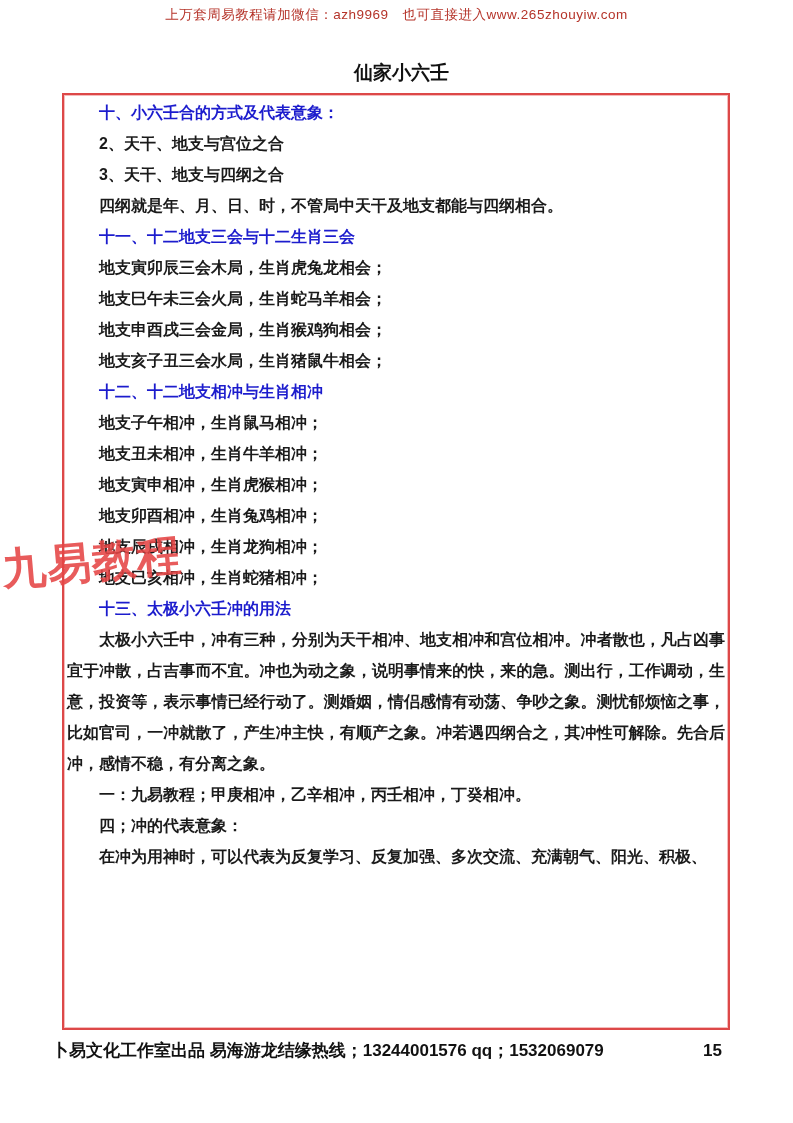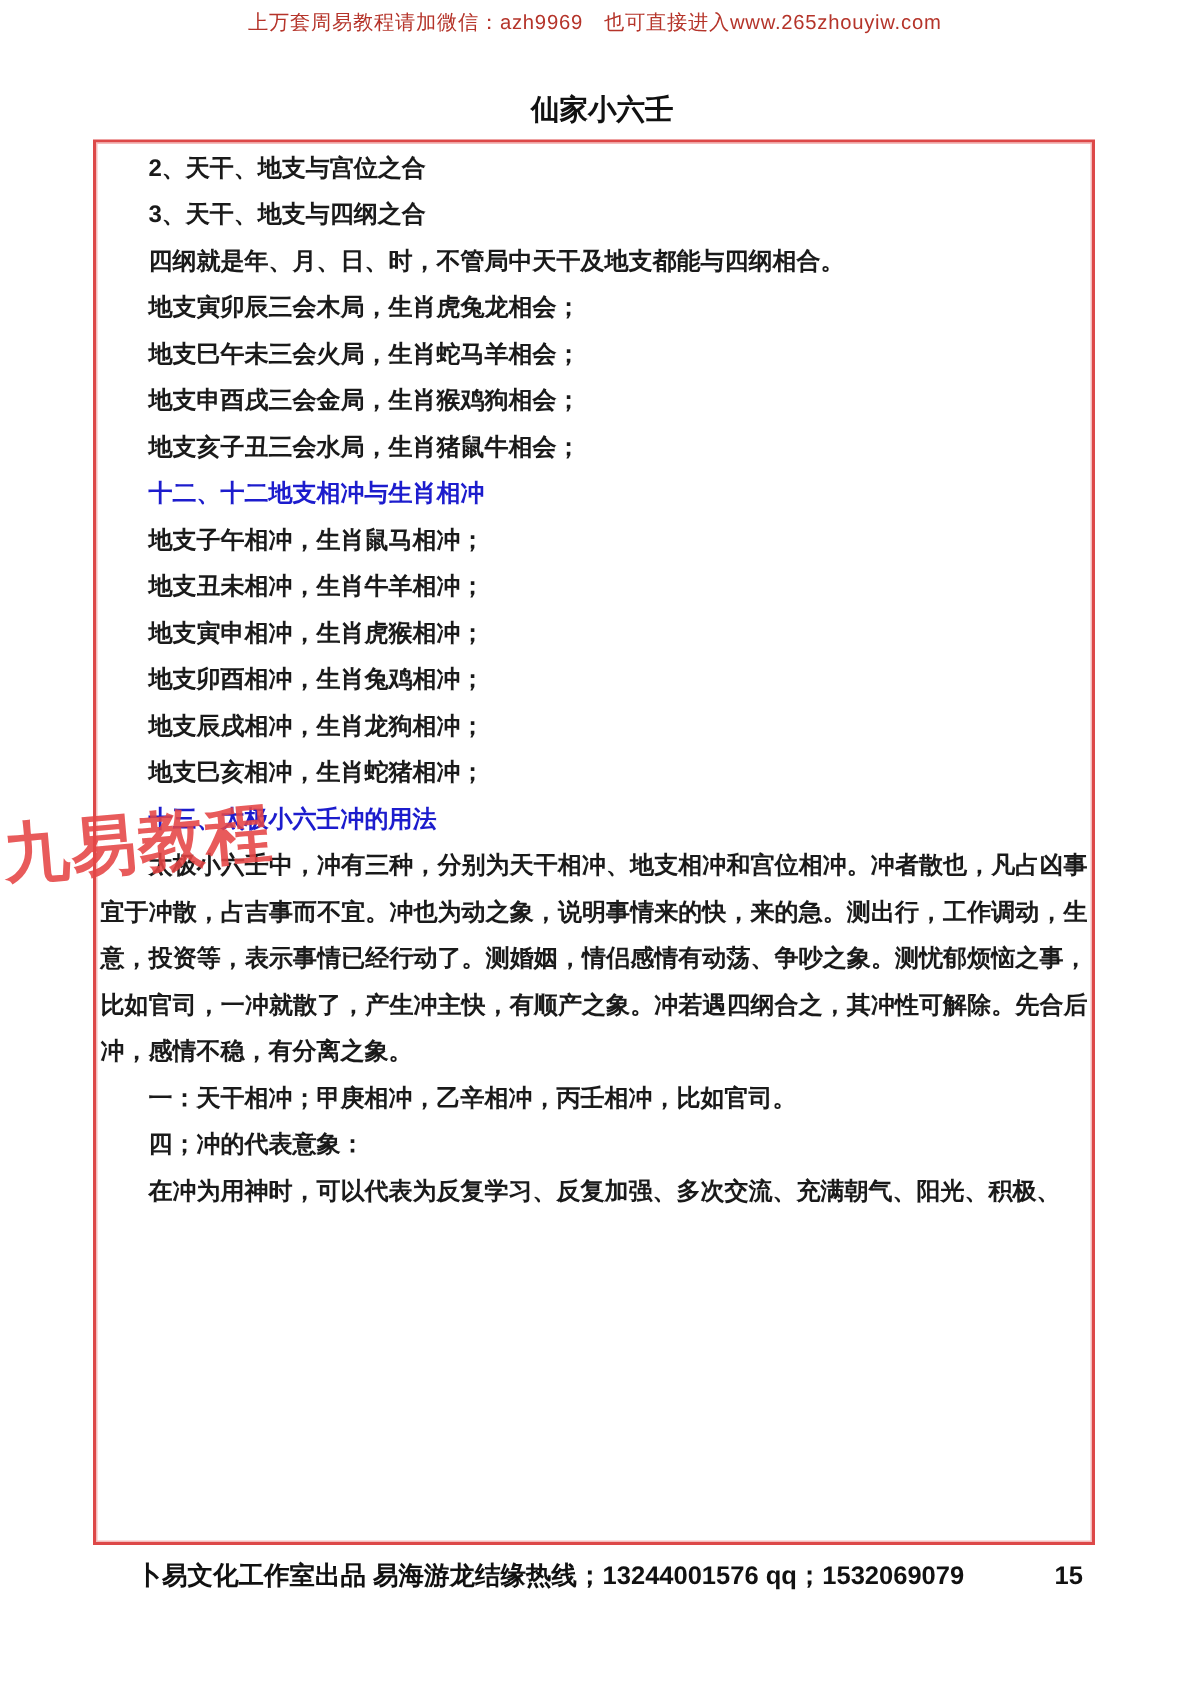--- a/index.html
+++ b/index.html
@@ -48,55 +48,57 @@
     color:#e54545;
     opacity:0.88;
     transform:rotate(-5deg);
     letter-spacing:1px;
     pointer-events:none;
     white-space:nowrap;
   }
   .footer {
     position:absolute; top:1039px; left:0; width:100%;
     box-sizing:border-box;
-    padding:0 71px 0 91px;
+    padding:0 71px 0 52px;
     display:flex;
     justify-content:space-between;
     align-items:baseline;
     font-size:17px; font-weight:700;
     color:#111111;
   }
 </style>
 </head>
 <body>
 
 <div class="page">
 
   <div class="top-header">上万套周易教程请加微信：azh9969　也可直接进入www.265zhouyiw.com</div>
 
   <h1 class="doc-title">仙家小六壬</h1>
 
   <div class="content-box">
+    <div class="blk heading">十、小六壬合的方式及代表意象：</div>
     <div class="blk">2、天干、地支与宫位之合</div>
     <div class="blk">3、天干、地支与四纲之合</div>
     <div class="blk">四纲就是年、月、日、时，不管局中天干及地支都能与四纲相合。</div>
+    <div class="blk heading">十一、十二地支三会与十二生肖三会</div>
     <div class="blk">地支寅卯辰三会木局，生肖虎兔龙相会；</div>
     <div class="blk">地支巳午未三会火局，生肖蛇马羊相会；</div>
     <div class="blk">地支申酉戌三会金局，生肖猴鸡狗相会；</div>
     <div class="blk">地支亥子丑三会水局，生肖猪鼠牛相会；</div>
     <div class="blk heading">十二、十二地支相冲与生肖相冲</div>
     <div class="blk">地支子午相冲，生肖鼠马相冲；</div>
     <div class="blk">地支丑未相冲，生肖牛羊相冲；</div>
     <div class="blk">地支寅申相冲，生肖虎猴相冲；</div>
     <div class="blk">地支卯酉相冲，生肖兔鸡相冲；</div>
     <div class="blk">地支辰戌相冲，生肖龙狗相冲；</div>
     <div class="blk">地支巳亥相冲，生肖蛇猪相冲；</div>
     <div class="blk heading">十三、太极小六壬冲的用法</div>
     <div class="blk">太极小六壬中，冲有三种，分别为天干相冲、地支相冲和宫位相冲。冲者散也，凡占凶事宜于冲散，占吉事而不宜。冲也为动之象，说明事情来的快，来的急。测出行，工作调动，生意，投资等，表示事情已经行动了。测婚姻，情侣感情有动荡、争吵之象。测忧郁烦恼之事，比如官司，一冲就散了，产生冲主快，有顺产之象。冲若遇四纲合之，其冲性可解除。先合后冲，感情不稳，有分离之象。</div>
-    <div class="blk">一：天干相冲；甲庚相冲，乙辛相冲，丙壬相冲，比如官司。</div>
+    <div class="blk">一：九易教程；甲庚相冲，乙辛相冲，丙壬相冲，丁癸相冲。</div>
     <div class="blk">四；冲的代表意象：</div>
     <div class="blk">在冲为用神时，可以代表为反复学习、反复加强、多次交流、充满朝气、阳光、积极、</div>
   </div>
 
   <div class="watermark">九易教程</div>
 
   <div class="footer">
     <span>卜易文化工作室出品 易海游龙结缘热线；13244001576 qq；1532069079</span>
     <span>15</span>
   </div>

